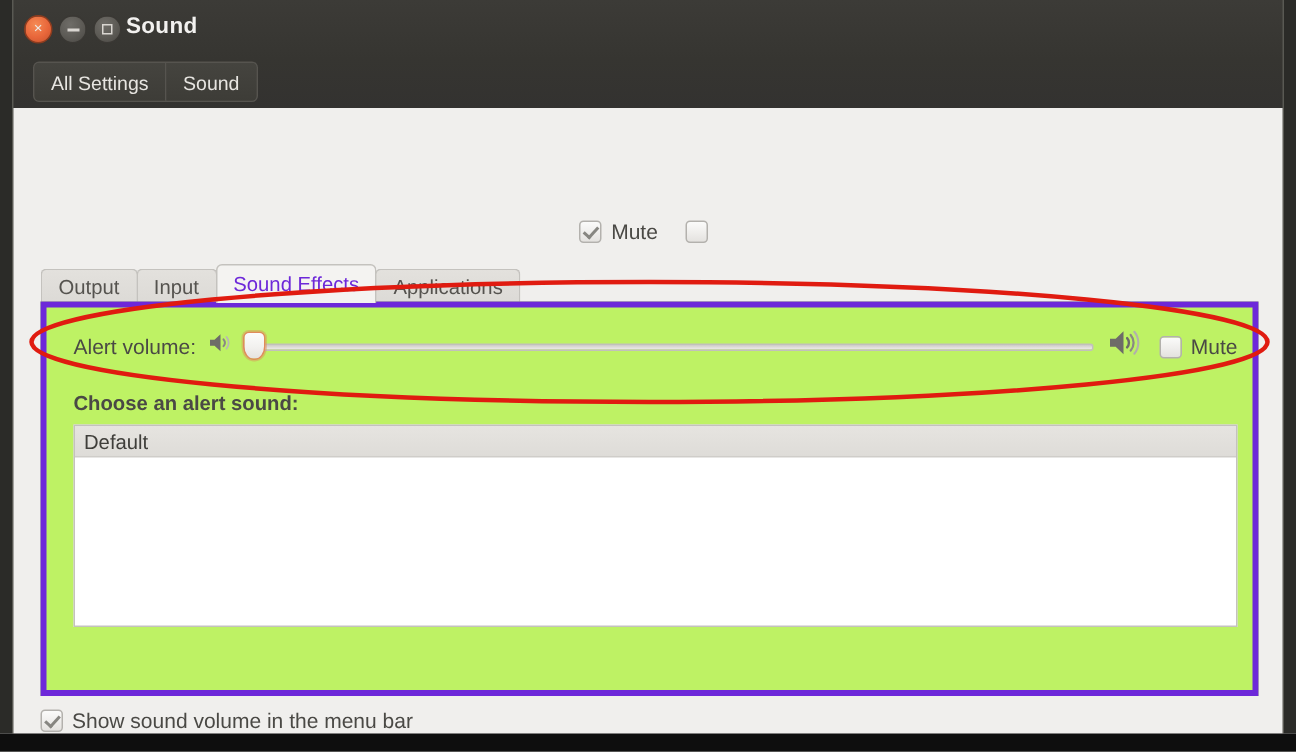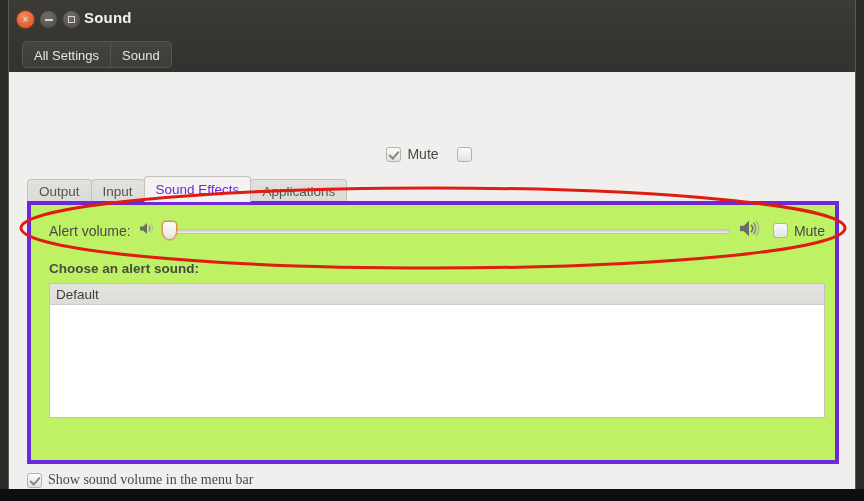--- a/index.html
+++ b/index.html
@@ -321,21 +321,20 @@
     border-bottom: 1px solid #cfcdc9;
     box-sizing: border-box;
   }
 
   
   #bottom-check {
     position: absolute;
     left: 18px; top: 400px;
     display: inline-flex;
     align-items: center;
-    font-family: Liberation Serif, serif;
   }
 
   
   #annotation {
     position: absolute;
     left: 0; top: 0;
     width: 864px; height: 501px;
     pointer-events: none;
     z-index: 50;
   }

